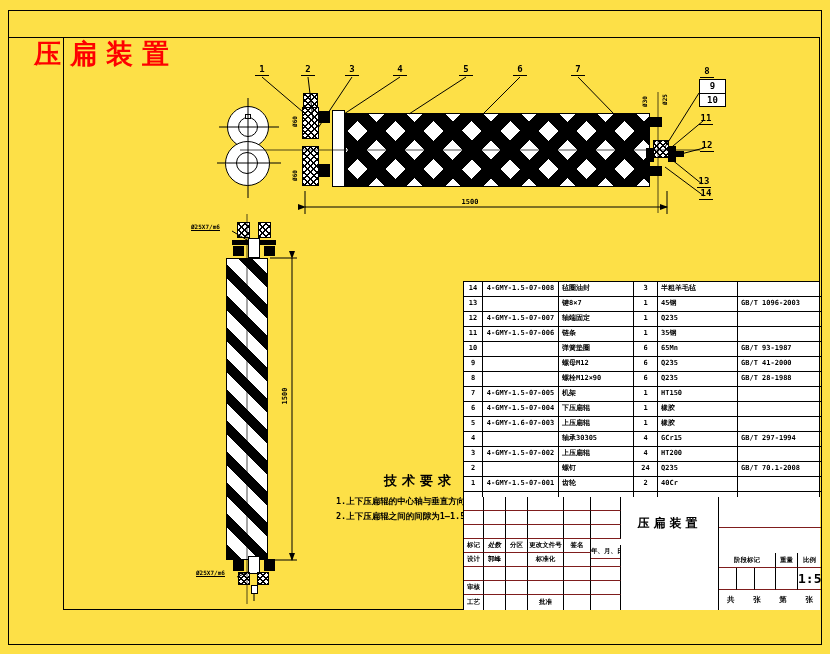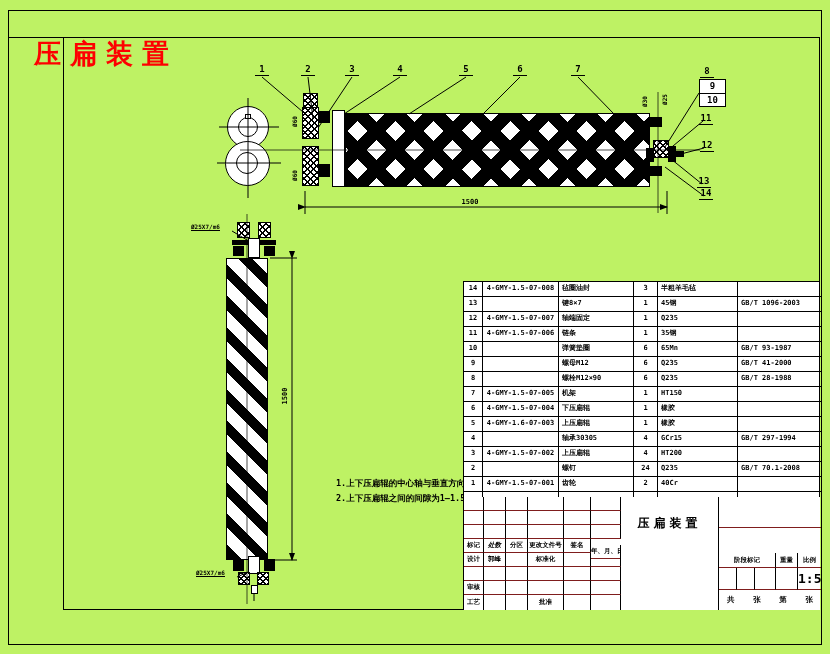--- a/index.html
+++ b/index.html
@@ -1,16 +1,16 @@
 <!DOCTYPE html>
 <html><head>
 <meta charset="utf-8">
 <style>
   html,body{margin:0;padding:0;background:#fff;}
-  #sheet{position:relative;width:830px;height:654px;background:#bef264;overflow:hidden;
+  #sheet{position:relative;width:830px;height:654px;background:#fde047;overflow:hidden;
          font-family:"DejaVu Sans Mono","Liberation Mono",monospace;color:#000;}
   .abs{position:absolute;box-sizing:border-box;}
   .frame{border:1px solid #000;}
   .hline{height:1px;background:#000;}
   .blk{background:#000;}
   .outlined{border:1px solid #000;background:#fff;}
   
   .xhatch-fine{border:1px solid #000;background:
      repeating-linear-gradient(45deg,#000 0 1.5px,transparent 1.5px 4.5px),
      repeating-linear-gradient(135deg,#000 0 1.5px,transparent 1.5px 4.5px),#fff;}
@@ -124,20 +124,21 @@
   <div class="abs outlined" style="left:248px;top:556px;width:12px;height:18px;"></div>
   <div class="abs xhatch-fine" style="left:238px;top:572px;width:12px;height:13px;"></div>
   <div class="abs xhatch-fine" style="left:257px;top:572px;width:12px;height:13px;"></div>
   <div class="abs outlined" style="left:251px;top:585px;width:7px;height:9px;"></div>
 
   <div class="smalllabel" style="left:191px;top:223px;">Ø25X7/m6</div>
   <div class="smalllabel" style="left:196px;top:569px;">Ø25X7/m6</div>
   <div class="dimtxt rot" style="left:270px;top:392px;width:30px;">1500</div>
 
   <div class="abs" style="left:336px;top:472px;width:200px;">
+    <div class="tech-title" style="margin-left:48px;">技术要求</div>
     <div class="tech-line" style="margin-top:4px;">1.上下压扁辊的中心轴与垂直方向夹角为25°；</div>
     <div class="tech-line">2.上下压扁辊之间的间隙为1—1.5mm（可调）。</div>
   </div>
 
   <div class="abs" id="bom">
     <div class="bom-grid" id="bom-body">
     <div class="bom-row">
       <div class="bom-cell c-center">14</div>
       <div class="bom-cell c-center">4-GMY-1.5-07-008</div>
       <div class="bom-cell c-left">毡圈油封</div>

